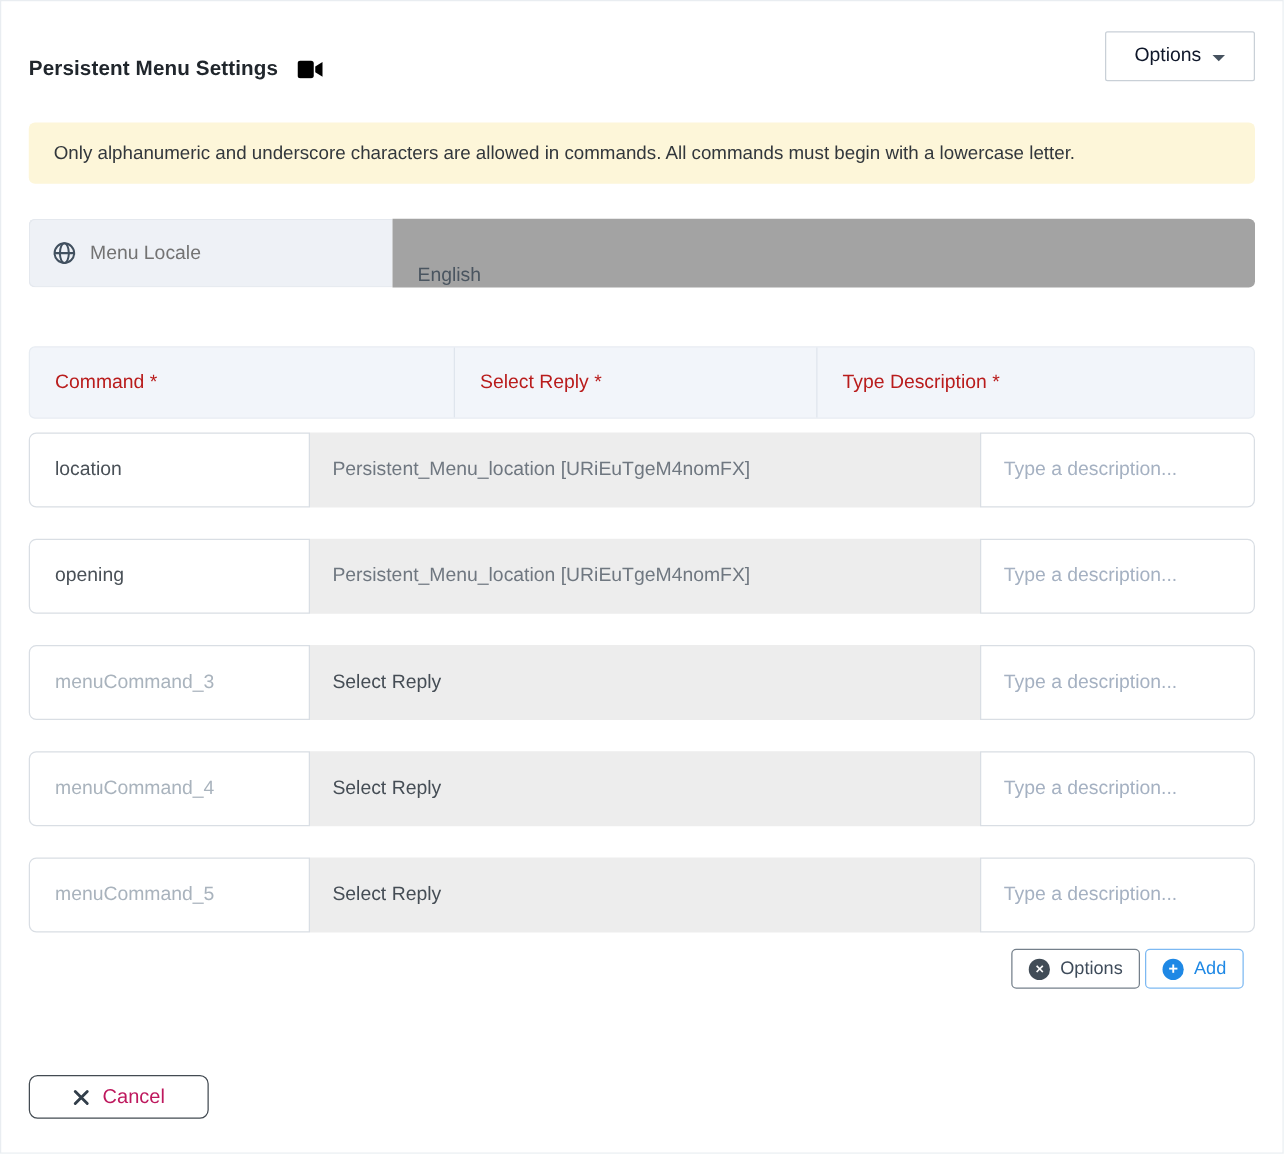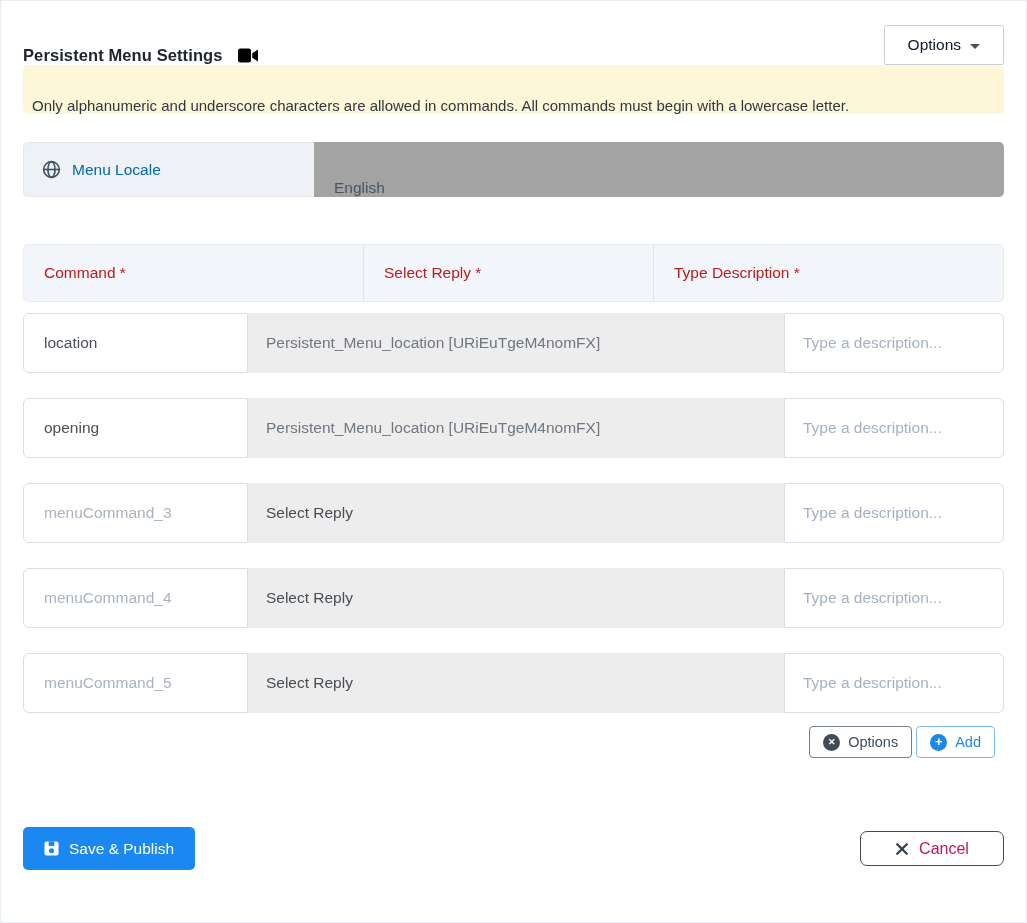--- a/index.html
+++ b/index.html
@@ -11,28 +11,28 @@
   .header-row { display:flex; justify-content:space-between; align-items:flex-end; padding-top:21px; height:64px; }
   .title-wrap { display:flex; align-items:center; gap:15px; }
   .page-title { font-size:16.5px; font-weight:700; color:#20262c; letter-spacing:.1px; }
   .options-btn { display:flex; align-items:center; gap:9px; background:#fff; border:1px solid #c9d0d7;
     border-radius:2px; padding:0 23px; height:40px; font-size:15.5px; color:#0f172a; cursor:pointer;
     font-family:inherit; }
   .caret-down { width:0; height:0; border-left:5px solid transparent; border-right:5px solid transparent;
     border-top:5.5px solid #46525f; margin-top:2px; }
 
   
-  .alert { height:49px; background:#fdf6d9; border-radius:5px; display:flex; align-items:flex-end;
-    padding:0 10px 0 9px; font-size:15px; color:#32373c; }
+  .alert { margin-top:33px; height:49px; background:#fdf6d9; border-radius:5px; display:flex; align-items:center;
+    padding:0 10px 0 20px; font-size:15px; color:#32373c; }
 
   
   .locale-group { display:flex; margin-top:28px; height:55px; }
   .locale-label { width:291px; background:#eef1f6; border:1px solid #e4e8ee; border-right:none;
     border-radius:5px 0 0 5px; display:flex; align-items:center; gap:11px; padding-left:18px;
-    color:#0369a1; font-size:15.5px; }
+    color:#737373; font-size:15.5px; }
   .locale-value { flex:1; background:#a3a3a3; border-radius:0 5px 5px 0; display:flex; align-items:flex-end;
     padding-left:20px; color:#4a5560; font-size:15.5px; cursor:pointer; }
 
   
   .thead { display:flex; margin-top:47px; height:58px; background:#f2f5fa; border:1px solid #e7ecf2; border-radius:5px; }
   .th { display:flex; align-items:center; padding-left:20px; font-size:15.5px; color:#b91c1c; }
   .th1 { width:340px; border-right:1px solid #dfe5ed; }
   .th2 { width:290px; border-right:1px solid #dfe5ed; }
   .th3 { flex:1; }
 
@@ -162,30 +162,20 @@
         <span class="icon-circle icon-circle-x">✕</span>
         <span>Options</span>
       </button>
       <button class="add-btn">
         <span class="icon-circle icon-circle-plus">+</span>
         <span>Add</span>
       </button>
     </div>
 
     <div class="footer">
-      <button class="save-btn">
-        <span style="display:flex;align-items:center;">
-          <svg width="15" height="15" viewBox="0 0 16 16">
-            <rect x="0.5" y="0.5" width="15" height="15" rx="2.4" fill="#fff"></rect>
-            <rect x="5" y="0.5" width="6" height="4.8" fill="#1b87f0"></rect>
-            <circle cx="8" cy="10.4" r="2.7" fill="#1b87f0"></circle>
-          </svg>
-        </span>
-        <span>Save &amp; Publish</span>
-      </button>
       <button class="cancel-btn">
         <span style="display:flex;align-items:center;">
           <svg width="14" height="14" viewBox="0 0 14 14">
             <path d="M2.2 2.2 L11.8 11.8 M11.8 2.2 L2.2 11.8" stroke="#333f4b" stroke-width="2.3" stroke-linecap="round"></path>
           </svg>
         </span>
         <span>Cancel</span>
       </button>
     </div>
 

